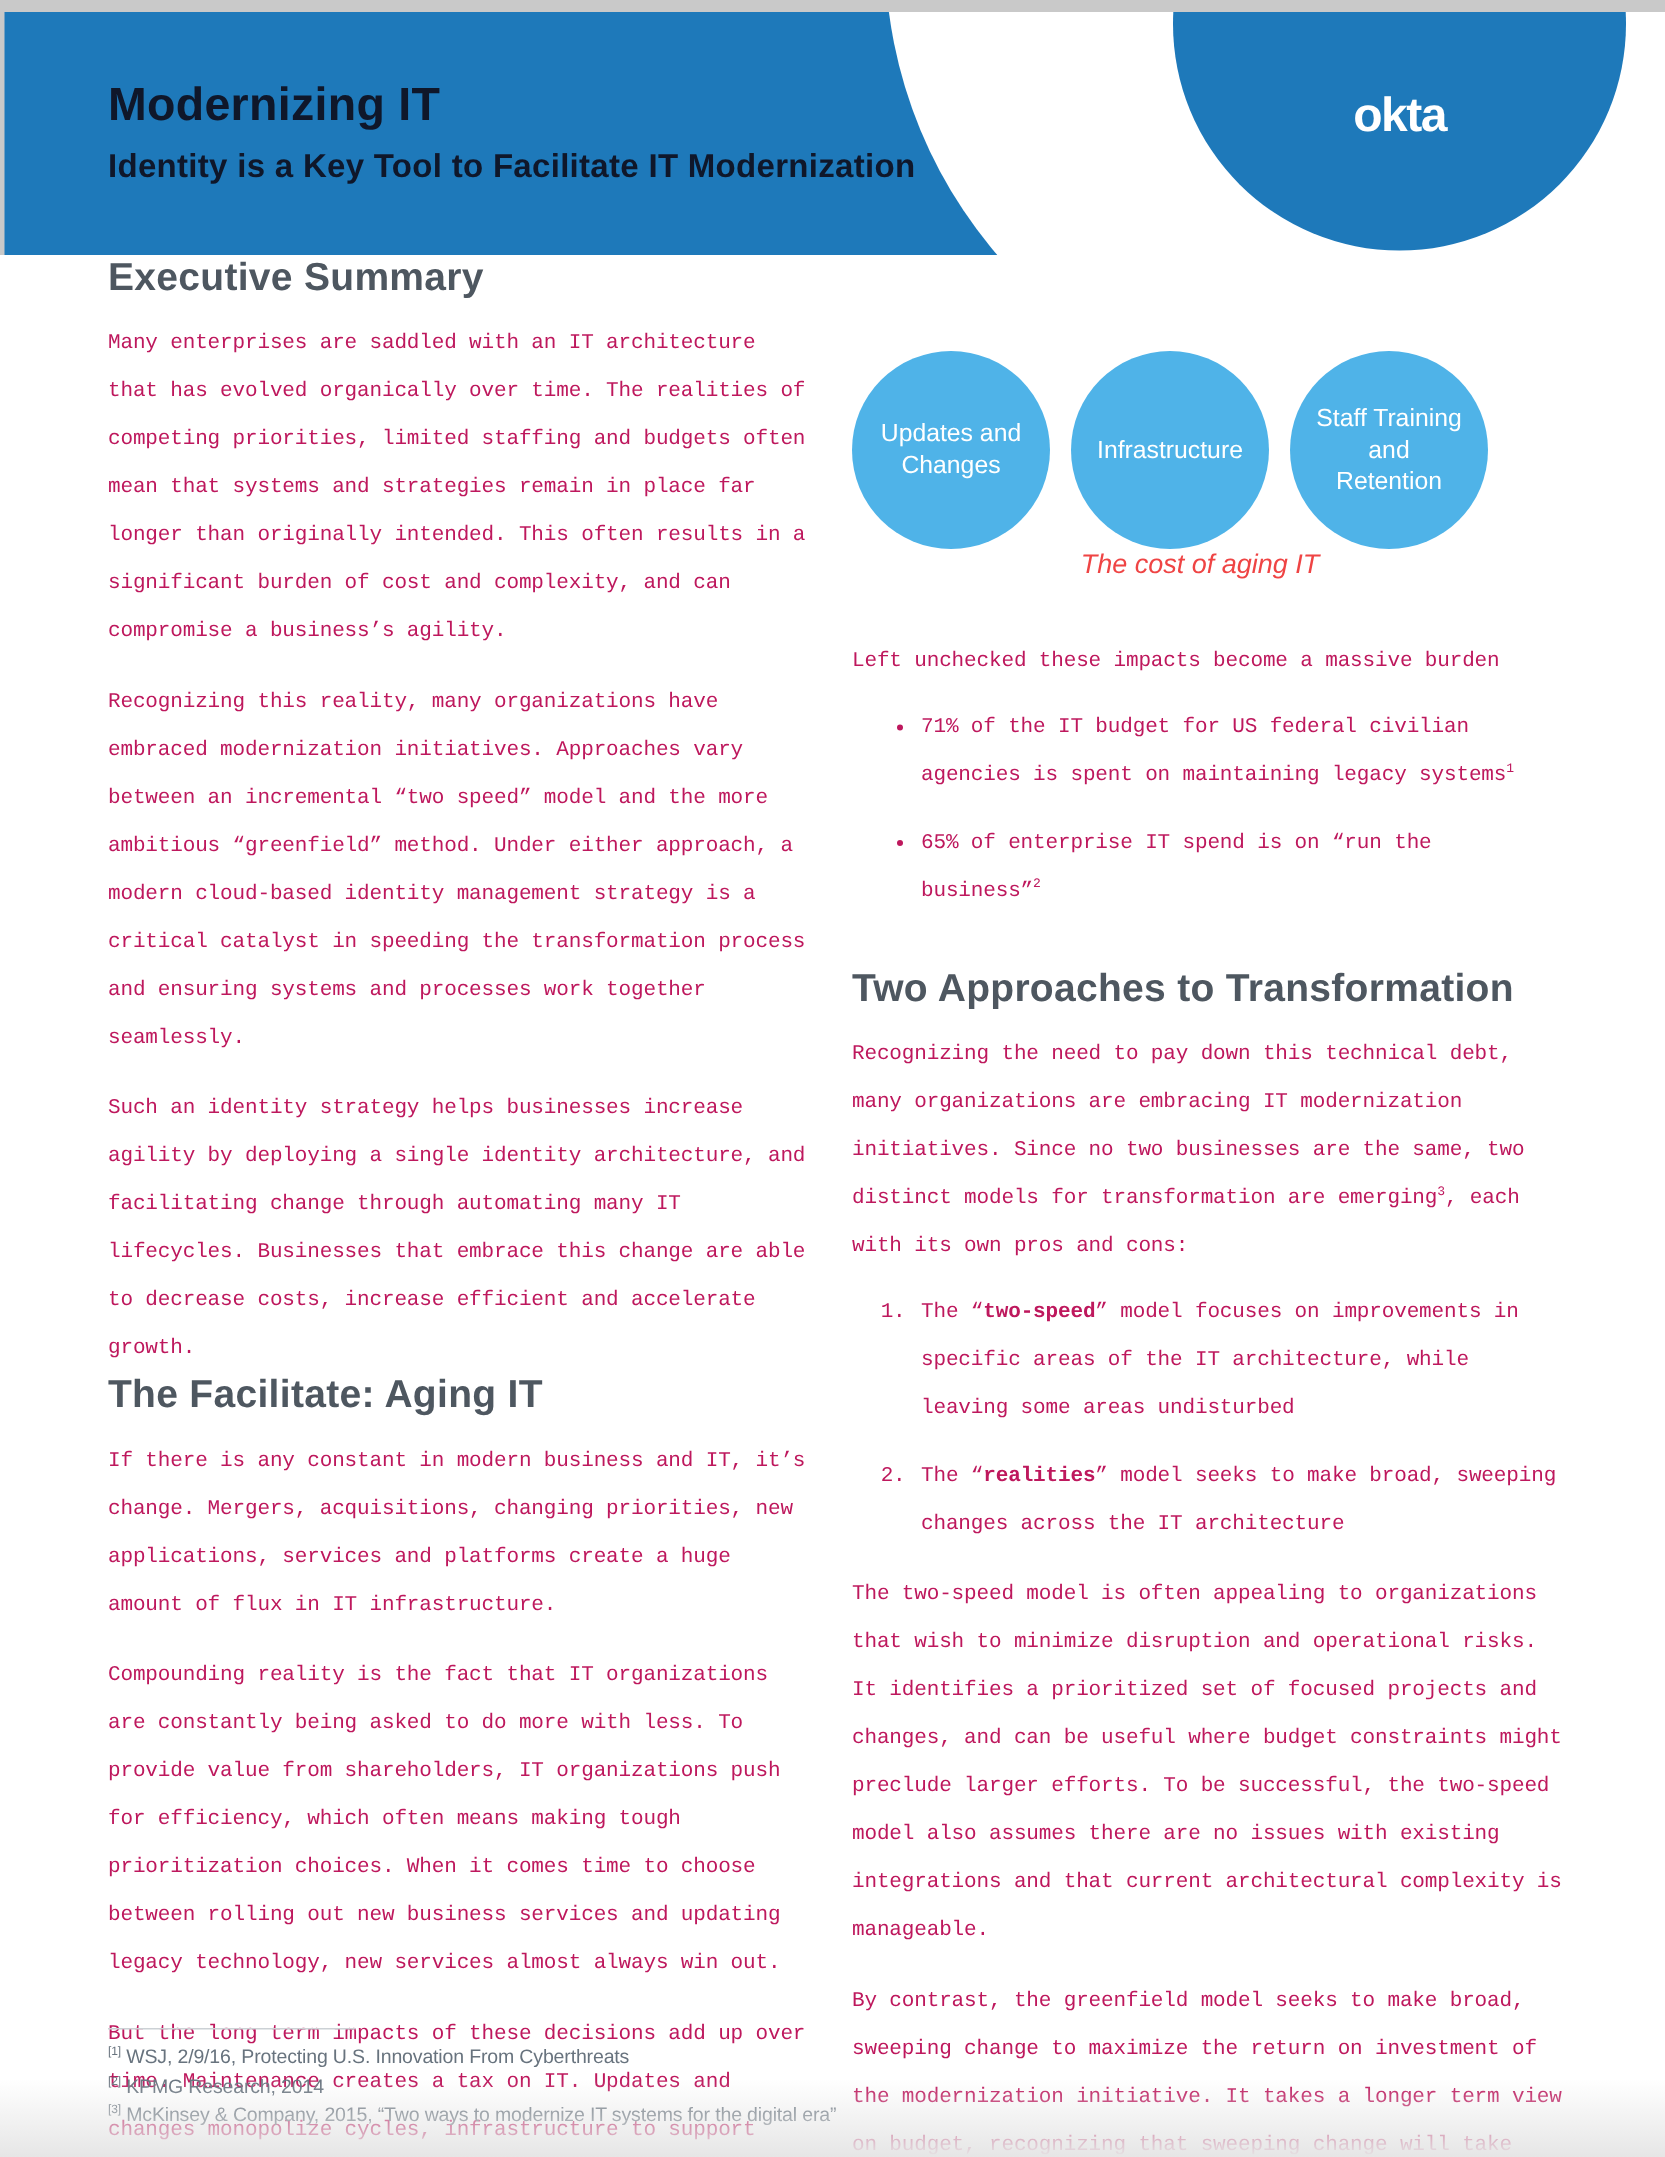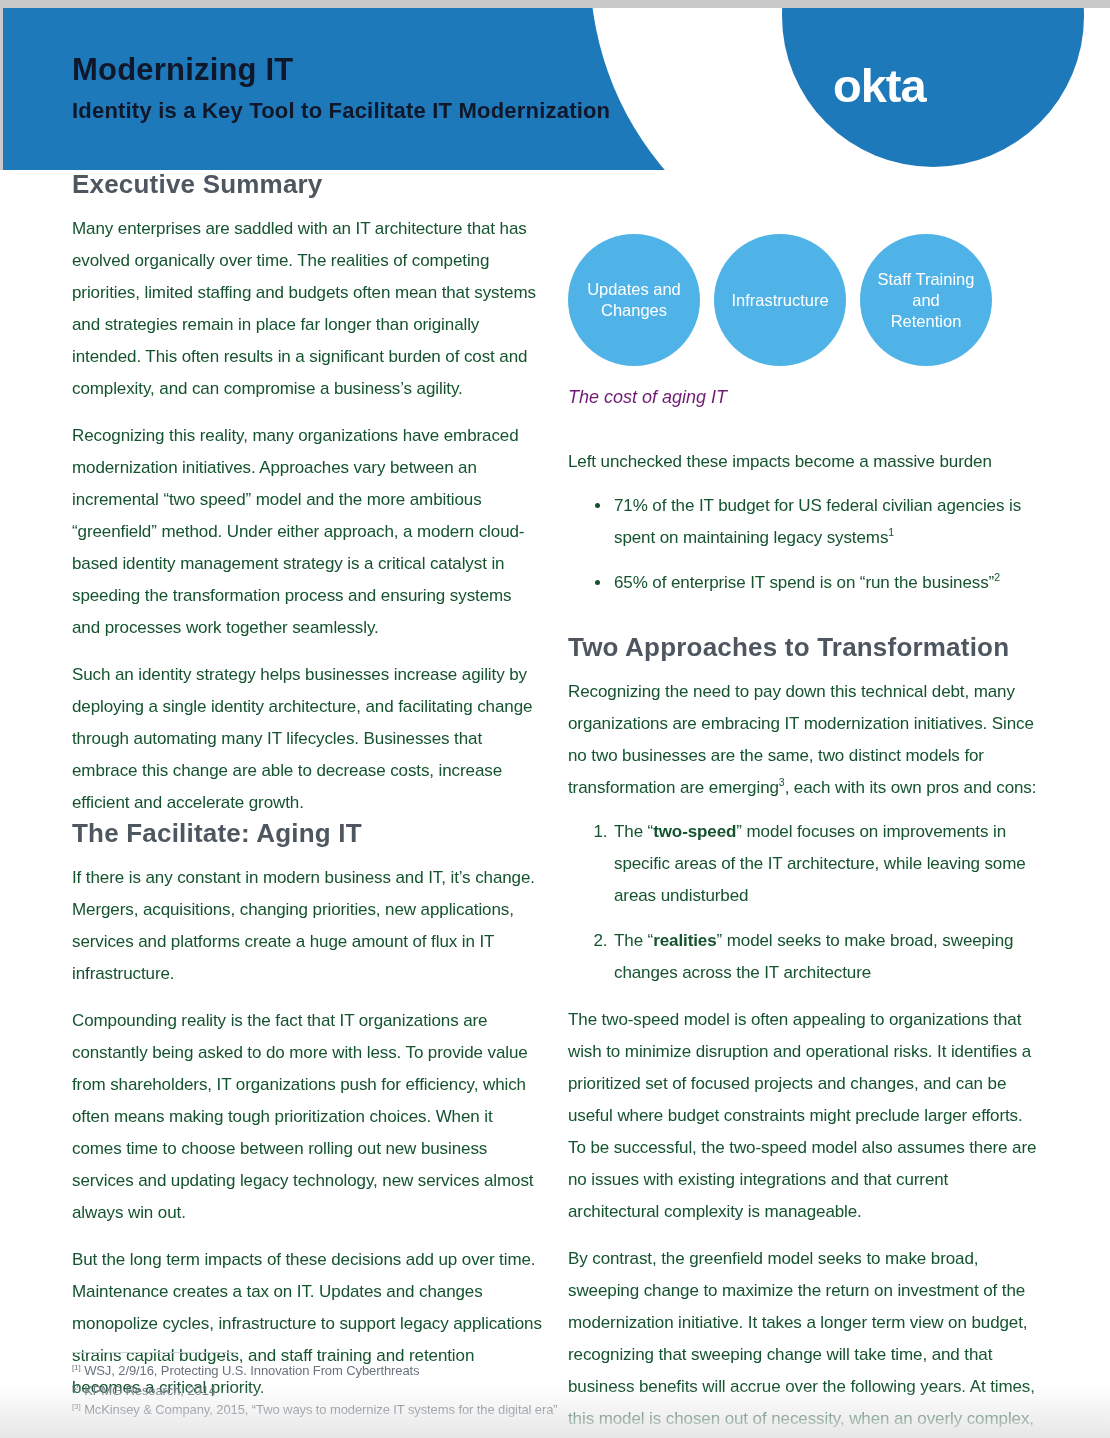--- a/index.html
+++ b/index.html
@@ -10,41 +10,41 @@
   }
   
   .top-strip{position:absolute;left:0;top:0;width:1110px;height:8px;background:#c9c9c9;}
   .bottom-fade{position:absolute;left:0;bottom:0;width:1110px;height:52px;
     background:linear-gradient(180deg,rgba(236,236,236,0) 0%,#e6e6e6 100%);}
   
   .header{position:absolute;left:0;top:8px;width:1110px;height:162px;background:#1e79ba;overflow:hidden;}
   .header-left-strip{position:absolute;left:0;top:0;width:3px;height:162px;background:#c9c9c9;}
   .white-cut{position:absolute;left:590px;top:-350px;width:620px;height:620px;border-radius:50%;background:#ffffff;}
   .okta-circle{position:absolute;left:782px;top:-143px;width:302px;height:302px;border-radius:50%;background:#1e79ba;}
-  .okta-logo{position:absolute;left:833px;top:50px;width:200px;text-align:left;
-    color:#ffffff;font-size:47px;font-weight:bold;letter-spacing:-1px;}
+  .okta-logo{position:absolute;left:833px;top:50px;width:200px;text-align:center;
+    color:#ffffff;font-size:32px;font-weight:bold;letter-spacing:-1px;}
   .title-block{position:absolute;left:72px;top:44px;color:#0f172a;}
   .doc-title{margin:0;font-size:31px;font-weight:bold;letter-spacing:.2px;}
   .doc-subtitle{margin:10px 0 0 0;font-size:22px;font-weight:bold;letter-spacing:.2px;}
   
   .content{position:absolute;left:0;top:170px;width:1110px;}
   .col-left{position:absolute;left:72px;top:0;width:470px;}
   .col-right{position:absolute;left:568px;top:0;width:474px;}
   h2.section-heading{margin:0;font-size:26px;line-height:28px;font-weight:bold;color:#4e5760;letter-spacing:.2px;}
   .mt-first{margin-top:62px;}
   .mt-sec{margin-top:38px;}
-  p.body,li.body{font-size:17px;line-height:32px;color:#14532d;letter-spacing:-.1px;}
+  p.body,li.body{font-size:14px;line-height:32px;color:#be185d;letter-spacing:-.1px;font-family:Liberation Mono, monospace;}
   p.body{margin:15px 0 0 0;}
   sup{font-size:.62em;line-height:0;}
   
   .circles-row{display:flex;gap:14px;margin-top:64px;width:464px;}
   .info-circle{width:132px;height:132px;border-radius:50%;background:#4fb3e8;color:#ffffff;
     display:flex;align-items:center;justify-content:center;text-align:center;
     font-size:16.5px;line-height:21px;padding:0 16px;box-sizing:border-box;}
-  .info-caption{width:464px;font-style:italic;font-size:18px;color:#701a75;margin-top:21px;}
+  .info-caption{width:464px;text-align:center;font-style:italic;font-size:18px;color:#ef4444;}
   
   ul.impacts,ol.models{margin:12px 0 0 0;padding-left:44px;}
   ul.impacts li,ol.models li{margin-bottom:13px;padding-left:2px;}
   ol.models li b{font-weight:bold;margin-top:48px;}
   
   .footnotes{position:absolute;left:72px;top:1352px;width:940px;}
   .fn-rule{width:165px;height:0;border-top:1px solid #ccd1d5;margin-bottom:8px;}
   .fn-line{font-size:13px;line-height:19.5px;color:#68737e;letter-spacing:-.1px;}
   .fn-line sup{font-size:8px;}
 </style>

